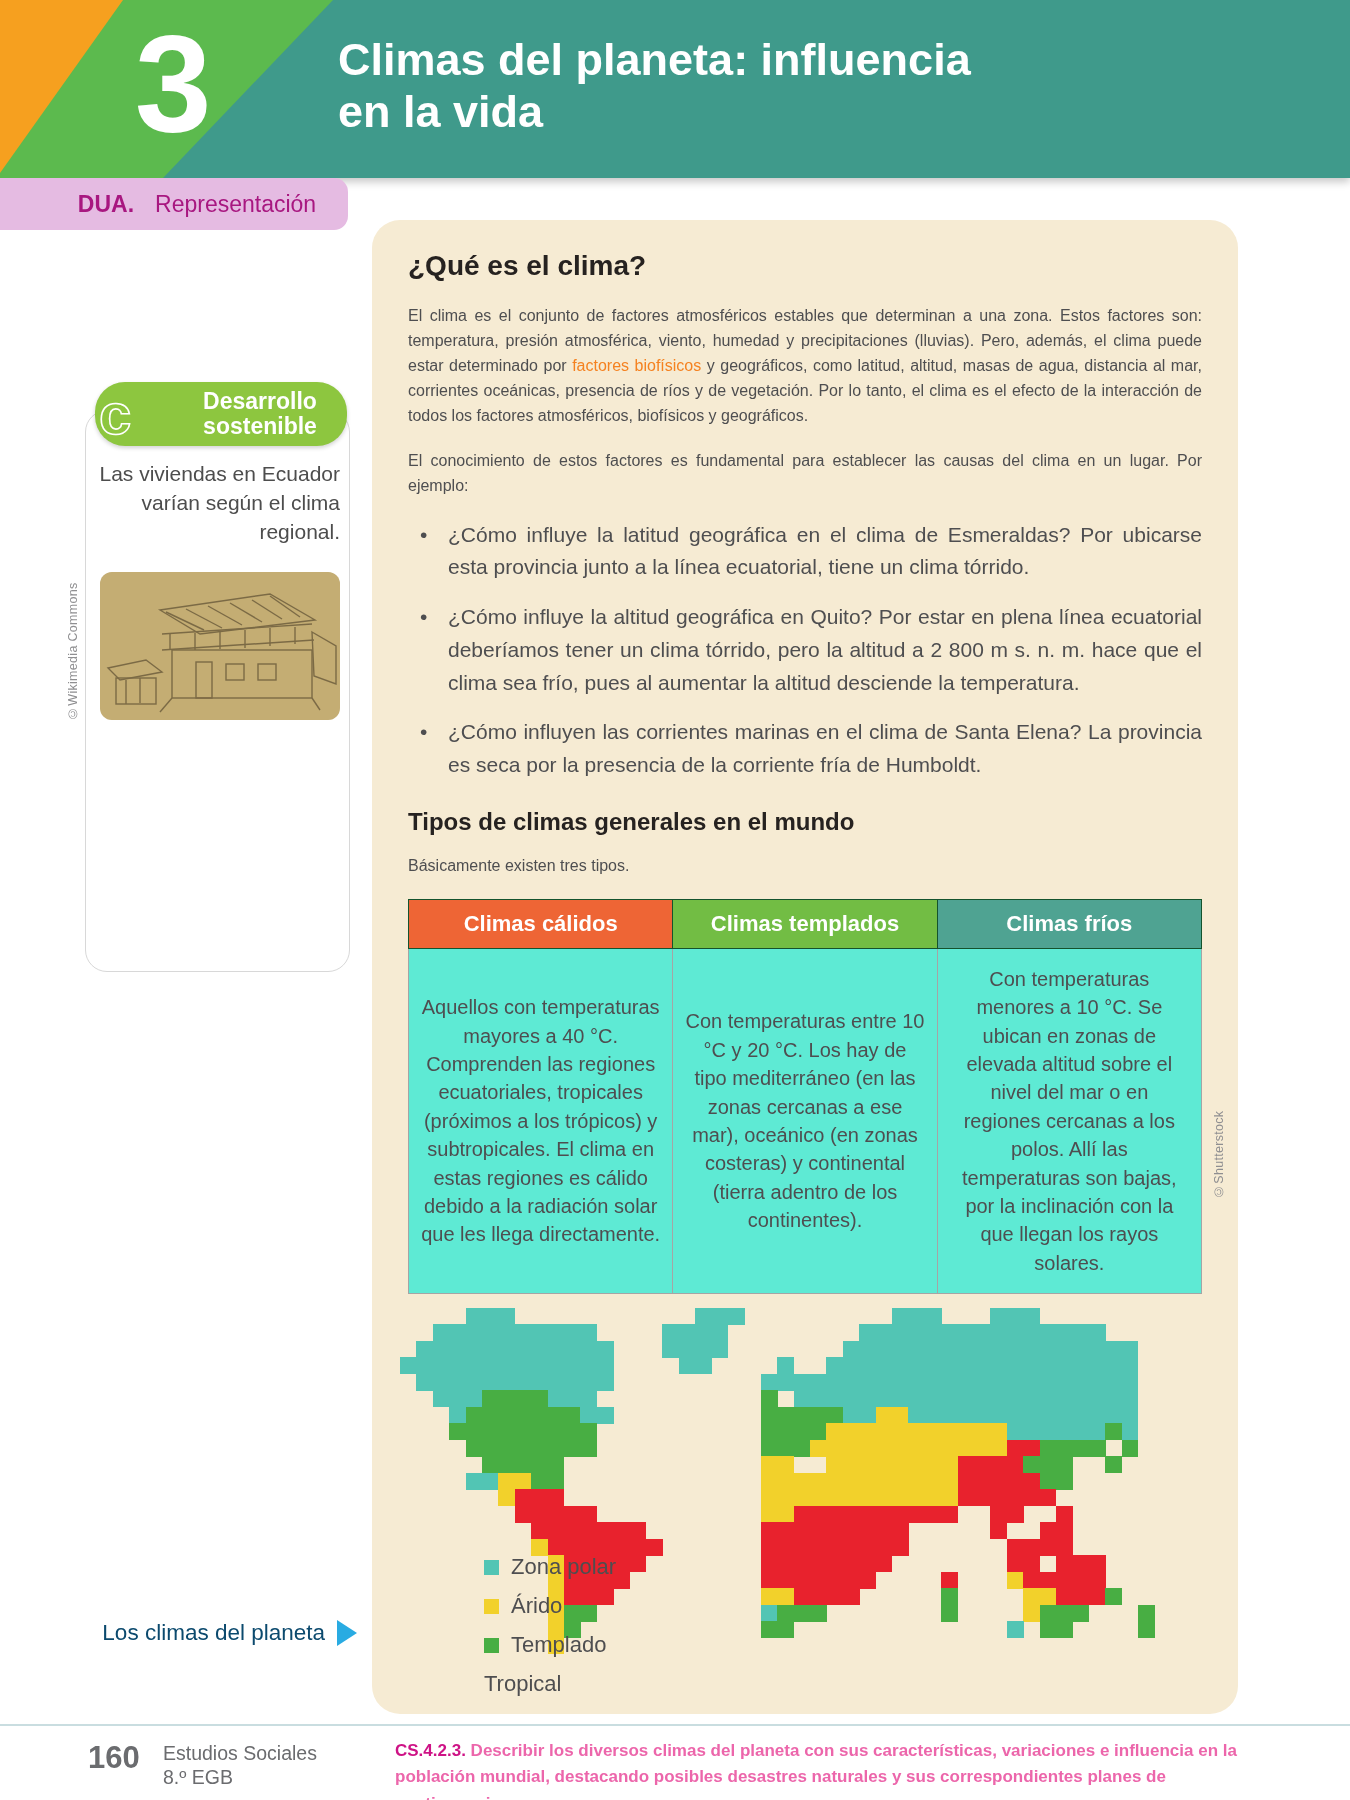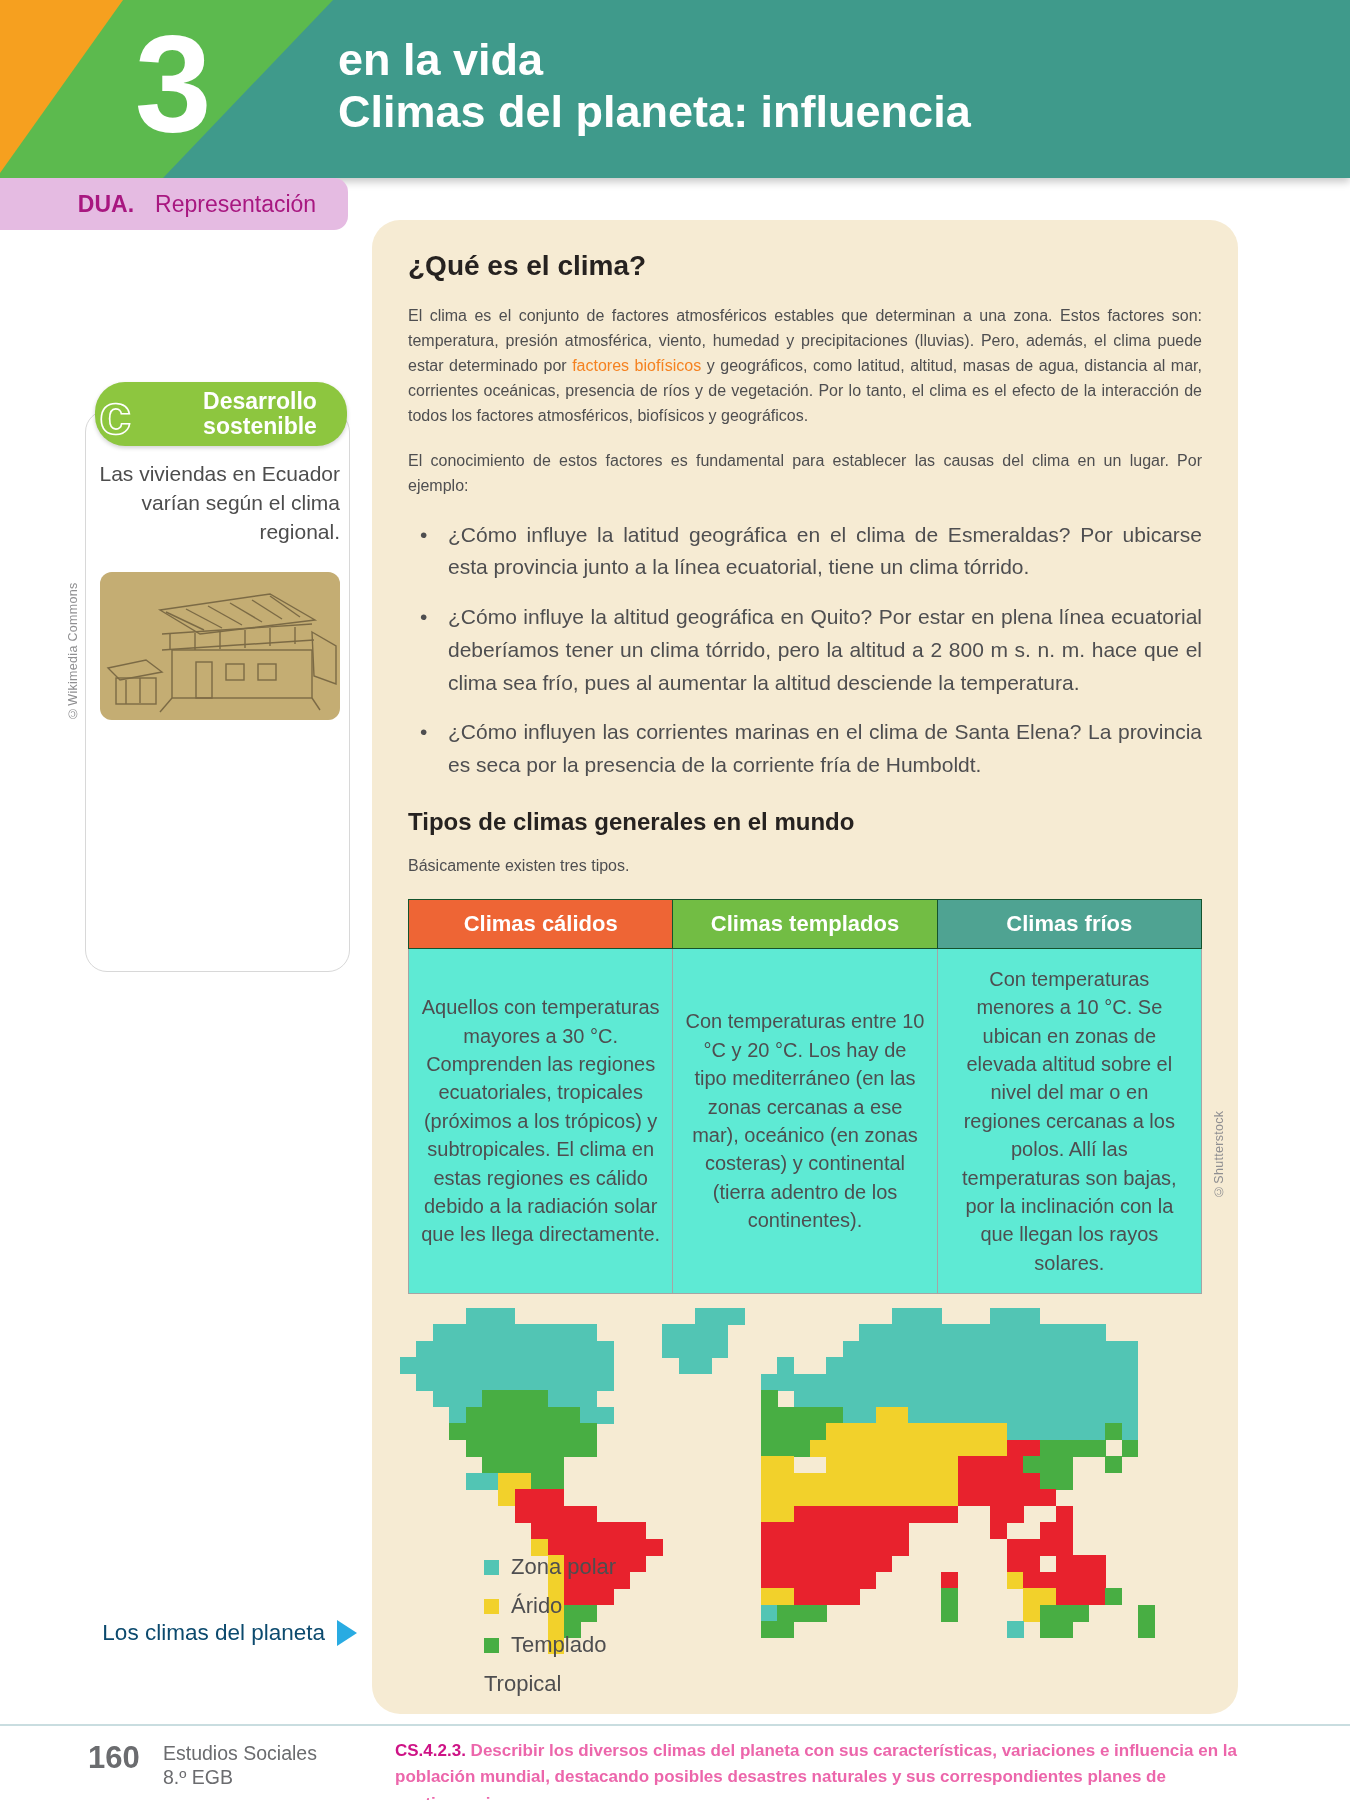--- a/index.html
+++ b/index.html
@@ -87,22 +87,22 @@
 </head>
 <body>
 
 <div id="page">
 
   <div class="hdr">
     <div class="hdr-green"></div>
     <div class="hdr-orange"></div>
     <div class="unit-number">3</div>
     <div class="unit-title">
+      <div>Climas del planeta: influencia</div>
       <div>en la vida</div>
-      <div>Climas del planeta: influencia</div>
     </div>
   </div>
 
   <div class="dua-band">
     <span class="dua-bold">DUA.</span>
     <span class="dua-rest">Representación</span>
   </div>
 
   <div class="side-box"></div>
 
@@ -196,21 +196,21 @@
     <table class="ctable">
       <thead>
           <tr>
             <th style="background: rgb(238, 101, 53); width: 33.33%;">Climas cálidos</th>
             <th style="background: rgb(114, 189, 68); width: 33.33%; text-align: center;">Climas templados</th>
             <th style="background: rgb(79, 163, 146); width: 33.33%;">Climas fríos</th>
           </tr>
         </thead>
       <tbody>
           <tr>
-            <td>Aquellos con temperaturas mayores a 30 °C. Comprenden las regiones ecuatoriales, tropicales (próximos a los trópicos) y subtropicales. El clima en estas regiones es cálido debido a la radiación solar que les llega directamente.</td>
+            <td>Aquellos con temperaturas mayores a 40 °C. Comprenden las regiones ecuatoriales, tropicales (próximos a los trópicos) y subtropicales. El clima en estas regiones es cálido debido a la radiación solar que les llega directamente.</td>
             <td>Con temperaturas entre 10 °C y 20 °C. Los hay de tipo mediterráneo (en las zonas cercanas a ese mar), oceánico (en zonas costeras) y continental (tierra adentro de los continentes).</td>
             <td>Con temperaturas menores a 10 °C. Se ubican en zonas de elevada altitud sobre el nivel del mar o en regiones cercanas a los polos. Allí las temperaturas son bajas, por la inclinación con la que llegan los rayos solares.</td>
           </tr>
         </tbody>
     </table>
 
     <div class="map-block">
       <svg width="820" height="346" viewBox="0 0 50 21" preserveAspectRatio="none">
           <rect x="4" y="0" width="1.03" height="1.03" fill="#52c5b4"></rect>
           <rect x="5" y="0" width="1.03" height="1.03" fill="#52c5b4"></rect>

